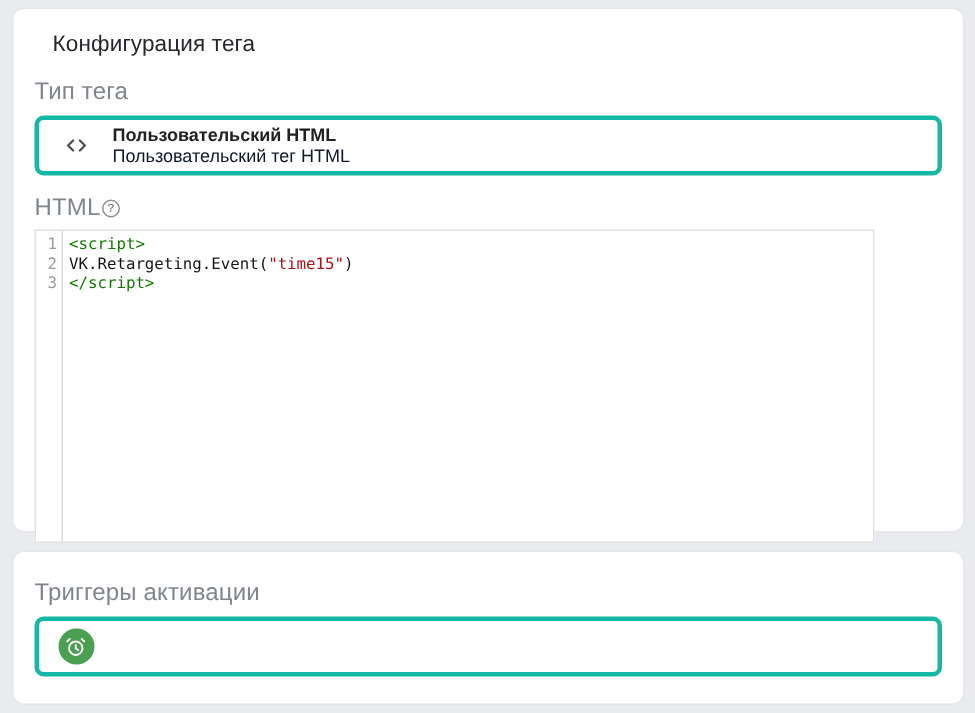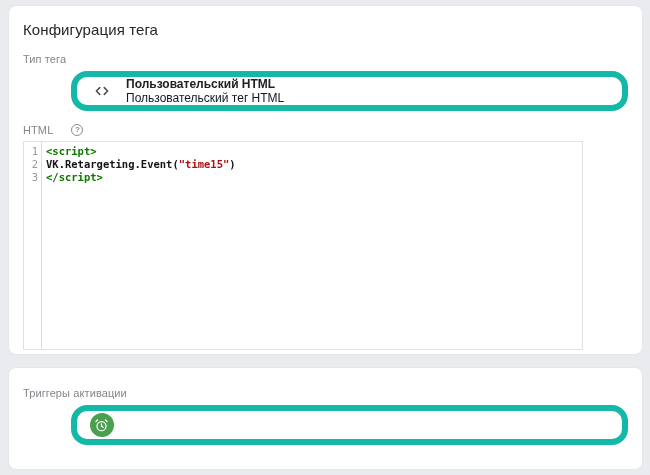--- a/index.html
+++ b/index.html
@@ -17,37 +17,37 @@
     margin: 0 7px 0 8px;
     padding: 15px 14px 0 14px;
   }
   .card-1 { margin-top: 5px; height: 350px; }
   .card-2 { margin-top: 12px; height: 103px; }
   .section-title {
     font-size: 15px;
     font-weight: 400;
     color: #25272b;
     letter-spacing: 0.1px;
+    margin-left: 12px;
   }
   .field-label {
     margin-top: 15px;
-    font-size: 11px;
+    font-size: 16px;
     color: #80868b;
     letter-spacing: 0.1px;
   }
   .item-card {
     margin-top: 6px;
     height: 40px;
-    border: 6px solid #14b8a6;
-    border-radius: 16px;
+    border: 3px solid #14b8a6;
+    border-radius: 6px;
     background: #ffffff;
     display: flex;
     align-items: center;
     cursor: pointer;
-    margin-left: 48px;
   }
   .item-icon-cell {
     width: 49px;
     display: flex;
     justify-content: center;
     align-items: center;
     flex: 0 0 auto;
   }
   .item-text .item-name {
     font-size: 12px;
@@ -57,21 +57,21 @@
   }
   .item-text .item-sub {
     font-size: 12px;
     color: #0f172a;
     line-height: 14px;
   }
   .html-label-row {
     margin-top: 13px;
     display: flex;
     align-items: center;
-    gap: 18px;
+    gap: 1px;
   }
   .help-circle {
     width: 12px; height: 12px;
     border: 1px solid #8a8f94;
     border-radius: 50%;
     color: #8a8f94;
     font-size: 8px;
     line-height: 10px;
     display: inline-flex;
     align-items: center;
@@ -91,21 +91,21 @@
     cursor: text;
   }
   .gutter {
     flex: 0 0 18px;
     border-right: 1px solid #dcdcdc;
     padding: 3px 3px 0 0;
     text-align: right;
     color: #9b9b9b;
   }
   .gutter .ln { height: 13px; line-height: 13px; }
-  .codearea { padding: 3px 0 0 4px; font-weight: bold; }
+  .codearea { padding: 3px 0 0 4px; }
   .code-line { height: 13px; line-height: 13px; white-space: pre; color: #141414; }
   .tok-tag { color: #117700; }
   .tok-string { color: #aa1111; }
   .tok-plain { color: #141414; margin-top: 48px; }
   .circle-badge {
     width: 24px; height: 24px;
     border-radius: 50%;
     background: #4a9f50;
     display: flex;
     align-items: center;

